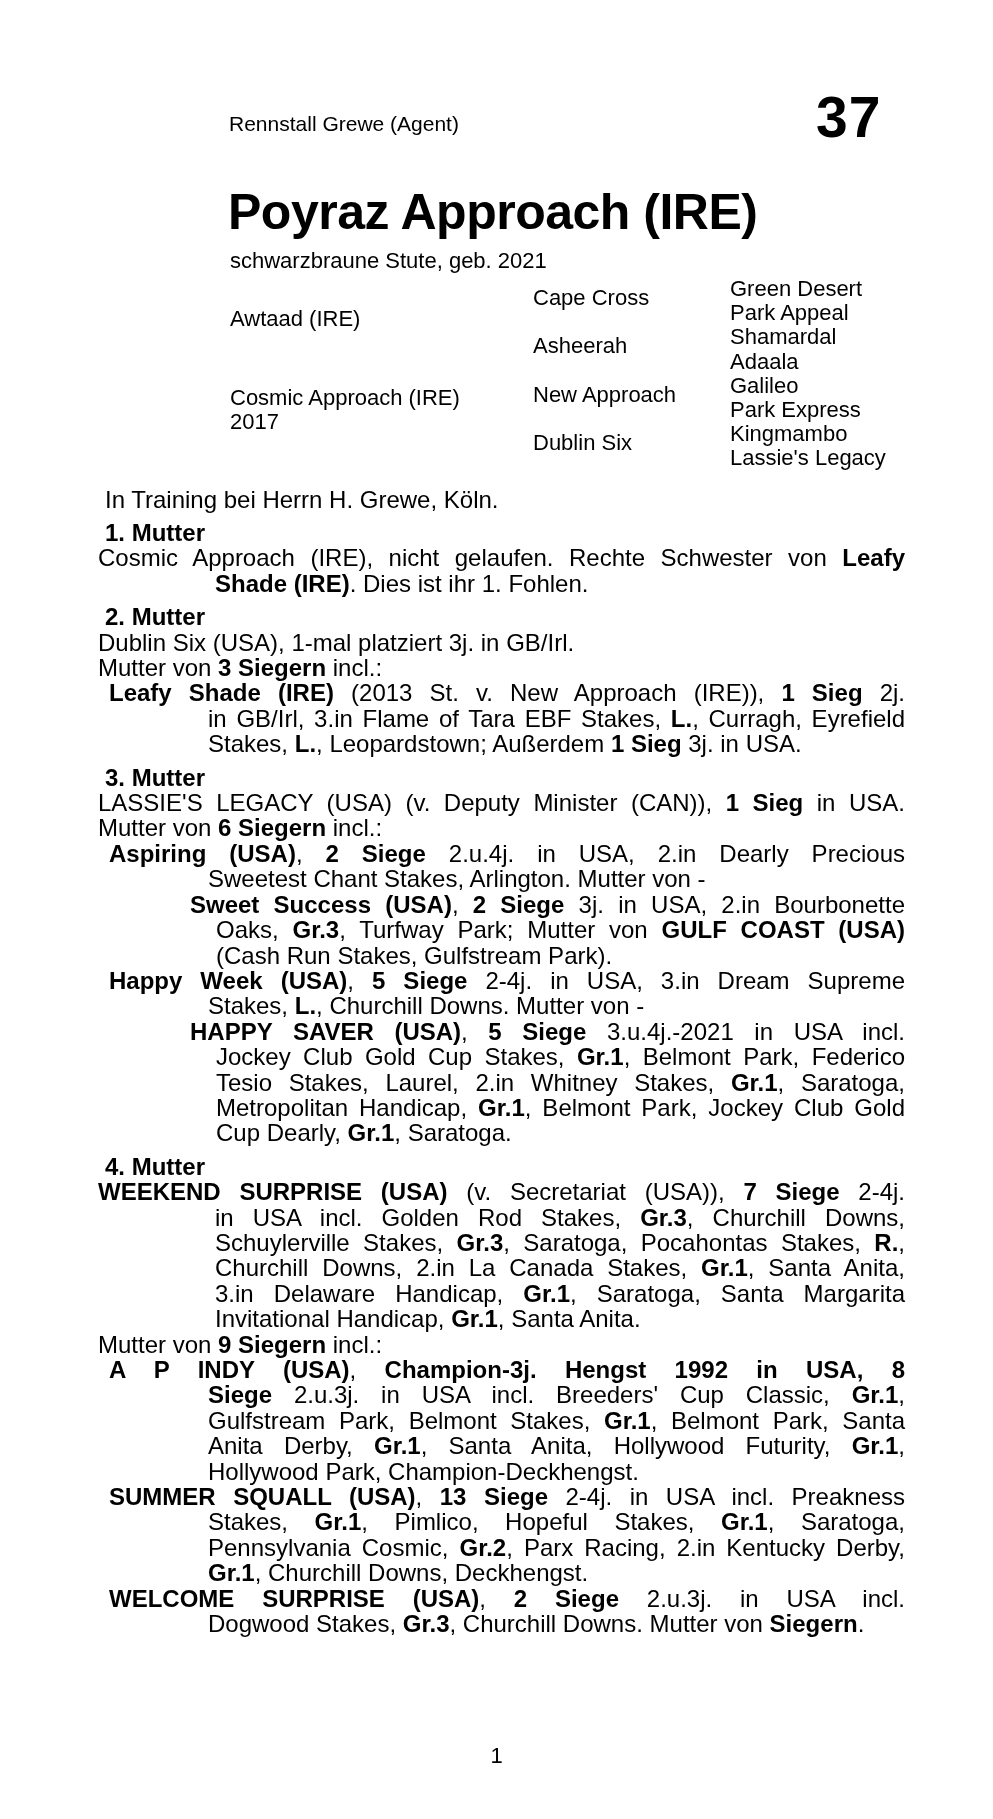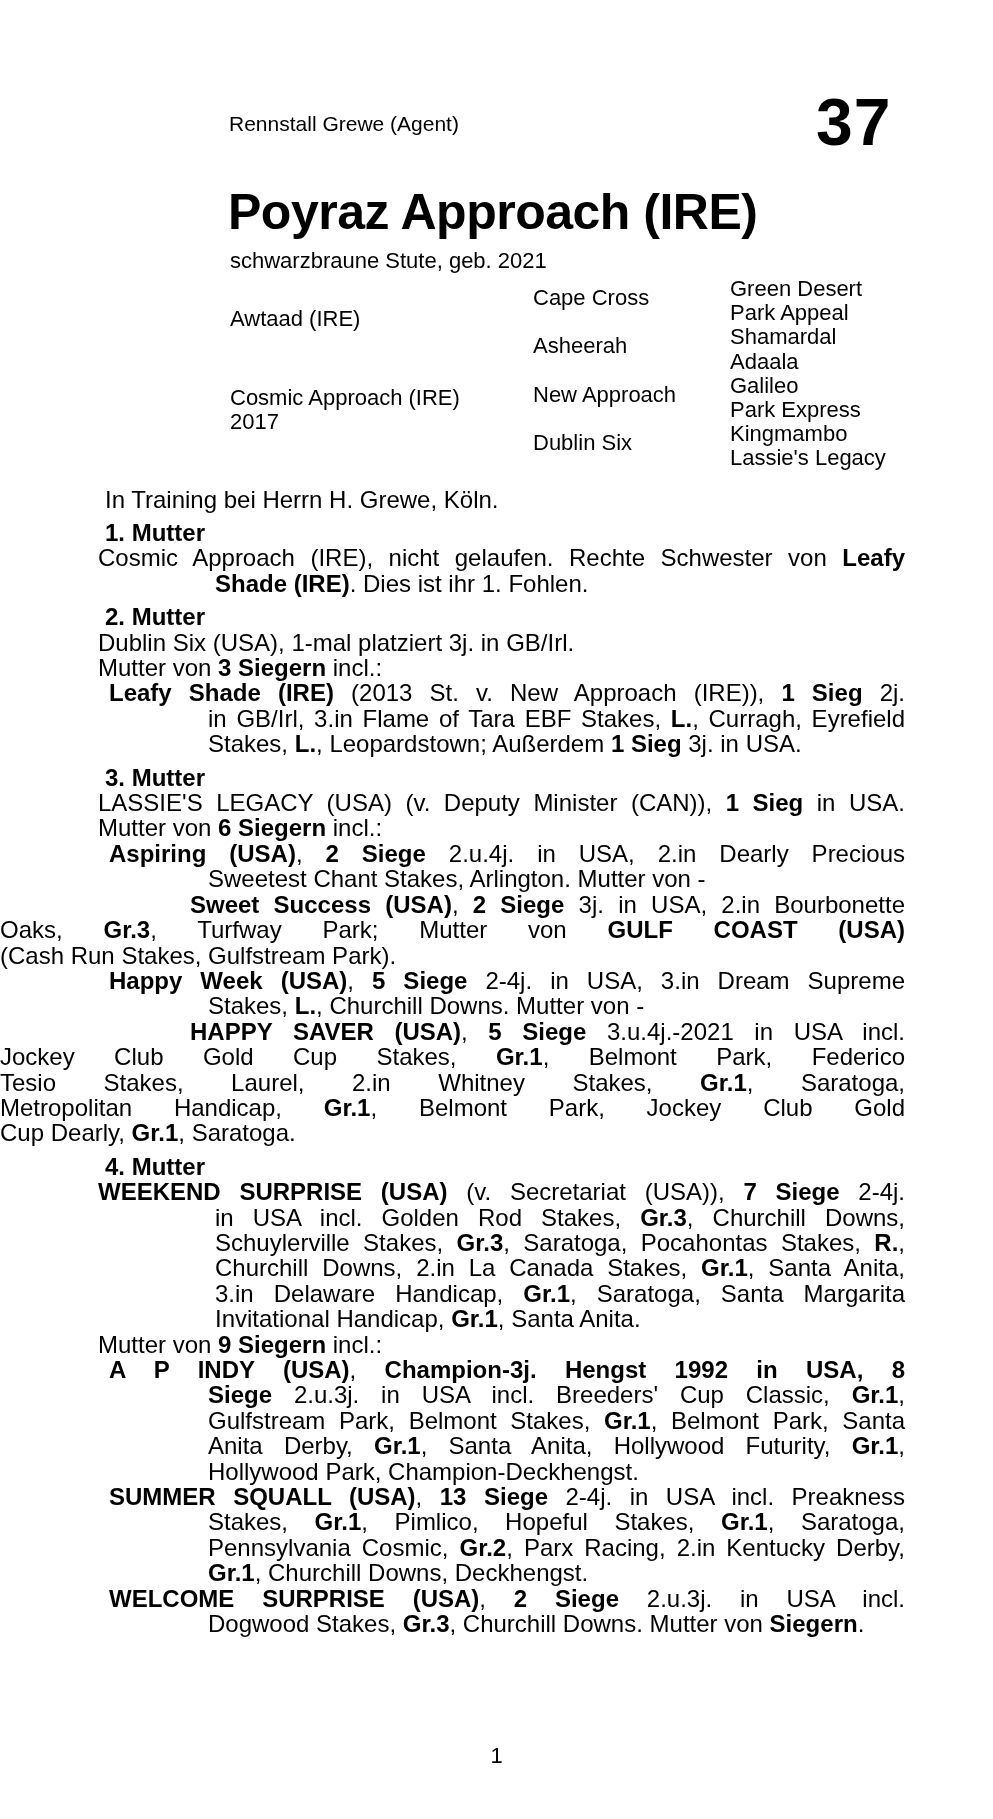--- a/index.html
+++ b/index.html
@@ -7,21 +7,21 @@
     position:relative;
     width:993px;height:1819px;
     background:#ffffff;
     color:#000;
     font-family:"Liberation Sans","DejaVu Sans",sans-serif;
     overflow:hidden;
   }
   .abs{position:absolute;}
   
   .consignor{left:229px;top:112px;font-size:21px;line-height:1.1;}
-  .lotno{left:816px;top:89px;font-size:66px;font-weight:bold;line-height:1;letter-spacing:1px;text-align:right;}
+  .lotno{left:816px;top:89px;font-size:57px;font-weight:bold;line-height:1;letter-spacing:1px;text-align:right;}
   
   .title{left:228px;top:187px;font-size:50px;font-weight:bold;line-height:1;letter-spacing:-0.5px;}
   .subtitle{left:230px;top:249px;font-size:22px;line-height:24.2px;}
   
   .ped-col{font-size:22px;}
   .ped-sire{left:230px;top:307px;line-height:24.2px;}
   .ped-dam{left:230px;top:386px;line-height:24.2px;}
   .ped-g2{left:533px;top:274px;line-height:48.4px;}
   .ped-g3{left:730px;top:277px;line-height:24.2px;}
   
@@ -30,21 +30,21 @@
   .sections{left:0;top:512px;width:905px;font-size:24px;line-height:25.4px;}
   .sec-heading{margin-top:8px;padding-left:105px;font-weight:bold;}
   .tl{width:905px;box-sizing:border-box;text-align:justify;}
   .just{text-align-last:justify;}
   .lastl{text-align-last:left;}
   .body-f{padding-left:98px;}
   .body-c{padding-left:215px;}
   .entry-f{padding-left:109px;}
   .entry-c{padding-left:208px;}
   .entry2-f{padding-left:190px;}
-  .entry2-c{}
+  .entry2-c{padding-left:216px;}
   .b{font-weight:bold;}
   
   .pagenum{left:0;top:1743px;width:993px;text-align:center;font-size:22px;}
 </style>
 </head>
 <body>
 
 <div class="page">
 
   <div class="abs consignor">Rennstall Grewe (Agent)</div>

